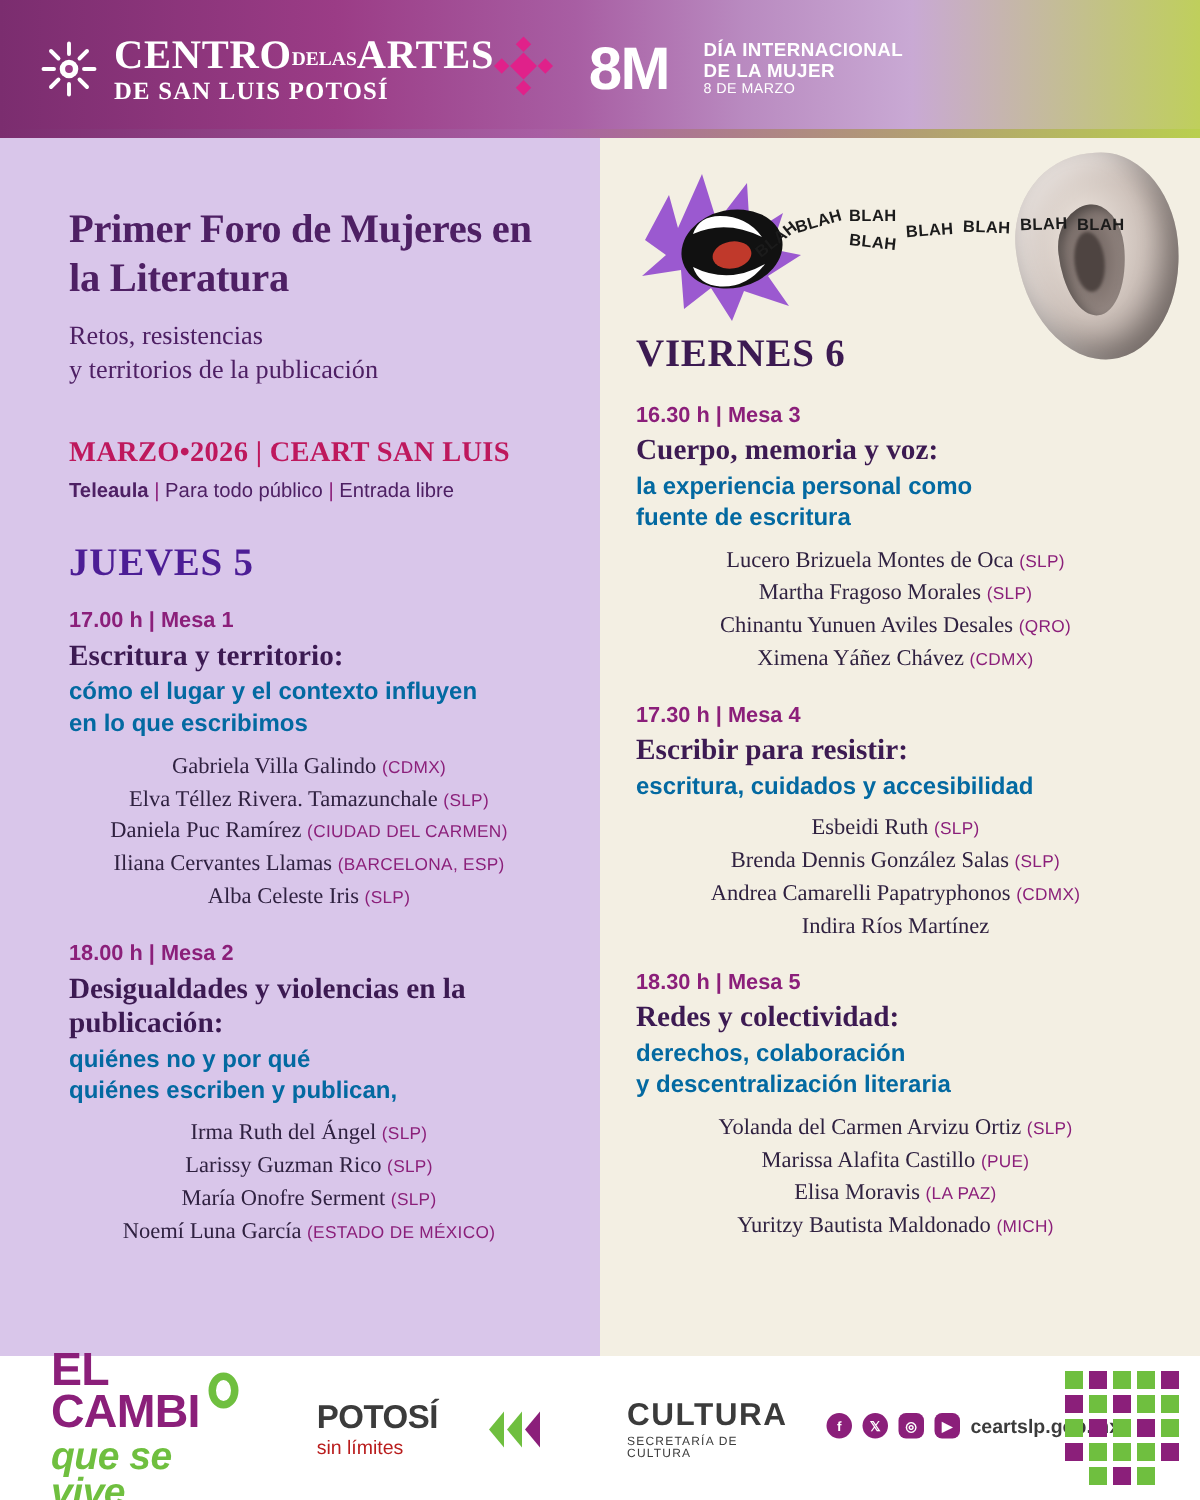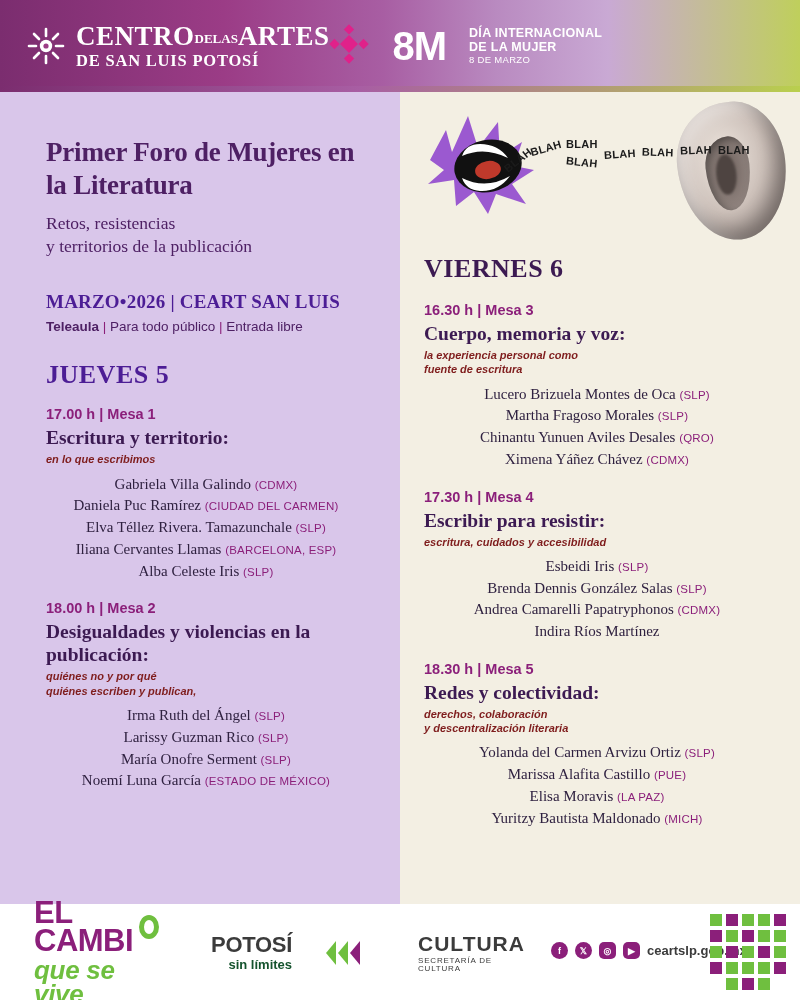--- a/index.html
+++ b/index.html
@@ -116,21 +116,21 @@
     font-family: "Liberation Serif", serif;
     font-size: 17.5px;
     color: #4e2064;
     line-height: 1.3;
     margin-top: 10px;
   }
   .dateline {
     font-family: "Liberation Serif", serif;
     font-size: 19px;
     font-weight: 700;
-    color: #4c1d95;
+    color: #be185d;
     margin-top: 34px;
     letter-spacing: 0.2px;
   }
   .venueline {
     font-size: 13.5px;
     font-weight: 700;
     color: #4e2064;
     margin-top: 6px;
   }
   .venueline .sep { color: #8b1f7a; font-weight: 700; }
@@ -143,46 +143,45 @@
     color: #4c1d95;
     letter-spacing: 0.5px;
     margin-top: 26px;
   }
   .day-right {
     font-family: "Liberation Serif", serif;
     font-size: 26px;
     font-weight: 700;
     color: #3c1a52;
     letter-spacing: 0.5px;
-    margin-top: 118px;
+    margin-top: 85px;
   }
 
   .session { margin-top: 18px; }
   .session.first { margin-top: 16px; }
   .slot {
     font-size: 14.5px;
     font-weight: 700;
     color: #8b1f7a;
     margin-bottom: 4px;
   }
   .slot .bar { color: #8b1f7a; }
   .s-title {
     font-family: "Liberation Serif", serif;
     font-size: 19.5px;
     font-weight: 700;
     color: #3c1a52;
     line-height: 1.18;
   }
   .s-sub {
-    font-size: 11px;
-    font-weight: 700;
-    color: #7f1d1d;
+    font-size: 16px;
+    font-weight: 700;
+    color: #0369a1;
     line-height: 1.3;
     margin-top: 3px;
-    font-style: italic;
   }
   .people { margin-top: 7px; }
   .person {
     font-family: "Liberation Serif", serif;
     font-size: 15px;
     color: #2f2140;
     line-height: 1.45;
     text-align: center;
   }
   .person .loc {
@@ -282,31 +281,31 @@
     font-weight: 700;
     color: #6fbf3f;
     margin-top: 3px;
     letter-spacing: -0.3px;
   }
   .f-divider {
     width: 1px;
     height: 44px;
     background: #c9c9c9;
   }
-  .f-potosi { line-height: 1; text-align: right; }
+  .f-potosi { line-height: 1; }
   .f-potosi .p1 {
     font-size: 22px;
     font-weight: 700;
     color: #3b3b3b;
     letter-spacing: -0.3px;
   }
   .f-potosi .p2 {
     font-size: 13px;
-    font-weight: 700;
-    color: #14532d;
+    font-weight: 400;
+    color: #b91c1c;
     margin-top: 2px;
   }
   .f-cultura { line-height: 1; }
   .f-cultura .c1 {
     font-size: 21px;
     font-weight: 700;
     color: #3b3b3b;
     letter-spacing: 1px;
   }
   .f-cultura .c2 {
@@ -433,26 +432,27 @@
       <div class="day">JUEVES 5</div>
 
       <div class="session first">
         <div class="slot">
           <span>17.00 h</span>
           <span class="bar">|</span>
           <span>Mesa 1</span>
         </div>
         <div class="s-title">Escritura y territorio:</div>
         <div class="s-sub">
+          <div>cómo el lugar y el contexto influyen</div>
           <div>en lo que escribimos</div>
         </div>
         <div class="people">
           <div class="person"><span>Gabriela Villa Galindo</span> <span class="loc">(CDMX)</span></div>
+          <div class="person"><span>Elva Téllez Rivera. Tamazunchale</span> <span class="loc">(SLP)</span></div>
           <div class="person"><span>Daniela Puc Ramírez</span> <span class="loc">(CIUDAD DEL CARMEN)</span></div>
-          <div class="person"><span>Elva Téllez Rivera. Tamazunchale</span> <span class="loc">(SLP)</span></div>
           <div class="person"><span>Iliana Cervantes Llamas</span> <span class="loc">(BARCELONA, ESP)</span></div>
           <div class="person"><span>Alba Celeste Iris</span> <span class="loc">(SLP)</span></div>
         </div>
       </div>
 
       <div class="session">
         <div class="slot">
           <span>18.00 h</span>
           <span class="bar">|</span>
           <span>Mesa 2</span>
@@ -521,21 +521,21 @@
         <div class="slot">
           <span>17.30 h</span>
           <span class="bar">|</span>
           <span>Mesa 4</span>
         </div>
         <div class="s-title">Escribir para resistir:</div>
         <div class="s-sub">
           <div>escritura, cuidados y accesibilidad</div>
         </div>
         <div class="people">
-          <div class="person"><span>Esbeidi Iris</span> <span class="loc">(SLP)</span></div>
+          <div class="person"><span>Esbeidi Ruth</span> <span class="loc">(SLP)</span></div>
           <div class="person"><span>Brenda Dennis González Salas</span> <span class="loc">(SLP)</span></div>
           <div class="person"><span>Andrea Camarelli Papatryphonos</span> <span class="loc">(CDMX)</span></div>
           <div class="person"><span>Indira Ríos Martínez</span> <span class="loc"></span></div>
         </div>
       </div>
 
       <div class="session">
         <div class="slot">
           <span>18.30 h</span>
           <span class="bar">|</span>

